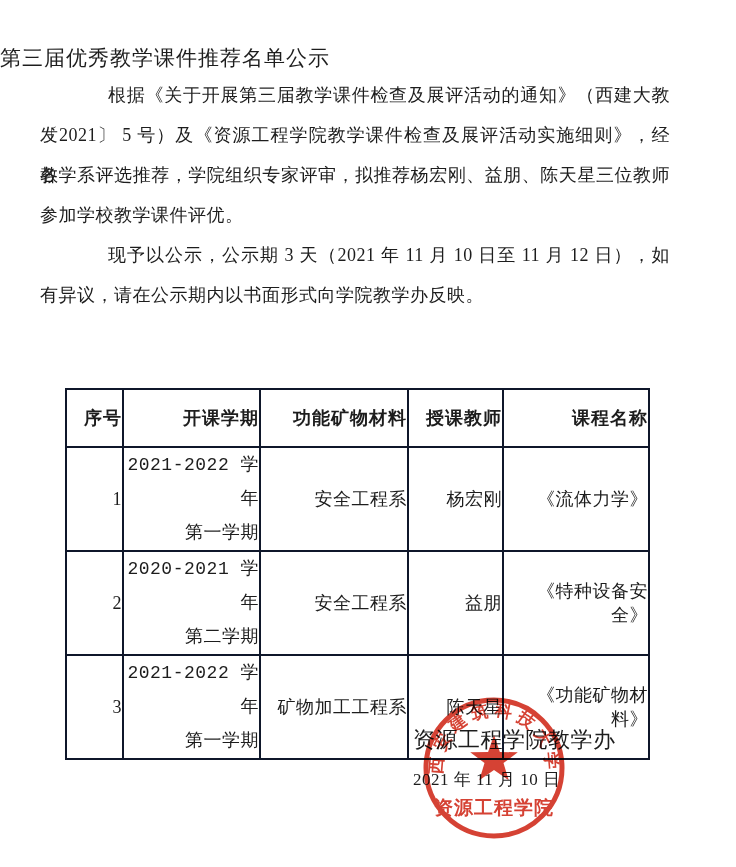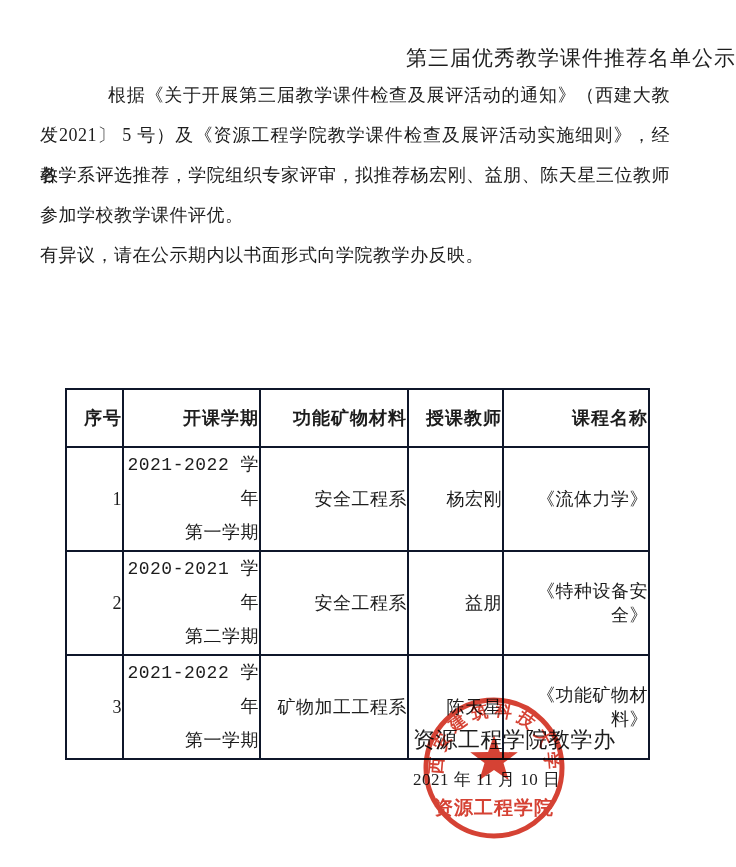--- a/index.html
+++ b/index.html
@@ -7,21 +7,21 @@
     position:relative;
     width:736px;height:867px;
     background:#ffffff;
     overflow:hidden;
     font-family:"Liberation Serif","DejaVu Serif",serif;
     color:#1d1d1d;
   }
   .title{
     position:absolute;
     left:0;top:44px;width:736px;
-    text-align:right;
+    text-align:left;
     font-size:21px;
     letter-spacing:1px;
     color:#1d1d1d;
   }
   .doc-body{
     position:absolute;
     left:40px;top:75px;width:630px;
     font-size:18px;
     letter-spacing:0.5px;
   }
@@ -87,20 +87,21 @@
 
 <div class="page">
 
   <div class="title">第三届优秀教学课件推荐名单公示</div>
 
   <div class="doc-body">
     <div class="doc-line indent fill">根据《关于开展第三届教学课件检查及展评活动的通知》（西建大教发</div>
     <div class="doc-line fill">〔2021〕 5 号）及《资源工程学院教学课件检查及展评活动实施细则》，经各</div>
     <div class="doc-line fill">教学系评选推荐，学院组织专家评审，拟推荐杨宏刚、益朋、陈天星三位教师</div>
     <div class="doc-line">参加学校教学课件评优。</div>
+    <div class="doc-line indent fill">现予以公示，公示期 3 天（2021 年 11 月 10 日至 11 月 12 日），如</div>
     <div class="doc-line">有异议，请在公示期内以书面形式向学院教学办反映。</div>
   </div>
 
   <table class="doc-table">
     <colgroup>
       <col style="width:57px">
       <col style="width:137px">
       <col style="width:148px">
       <col style="width:95px">
       <col style="width:146px">

